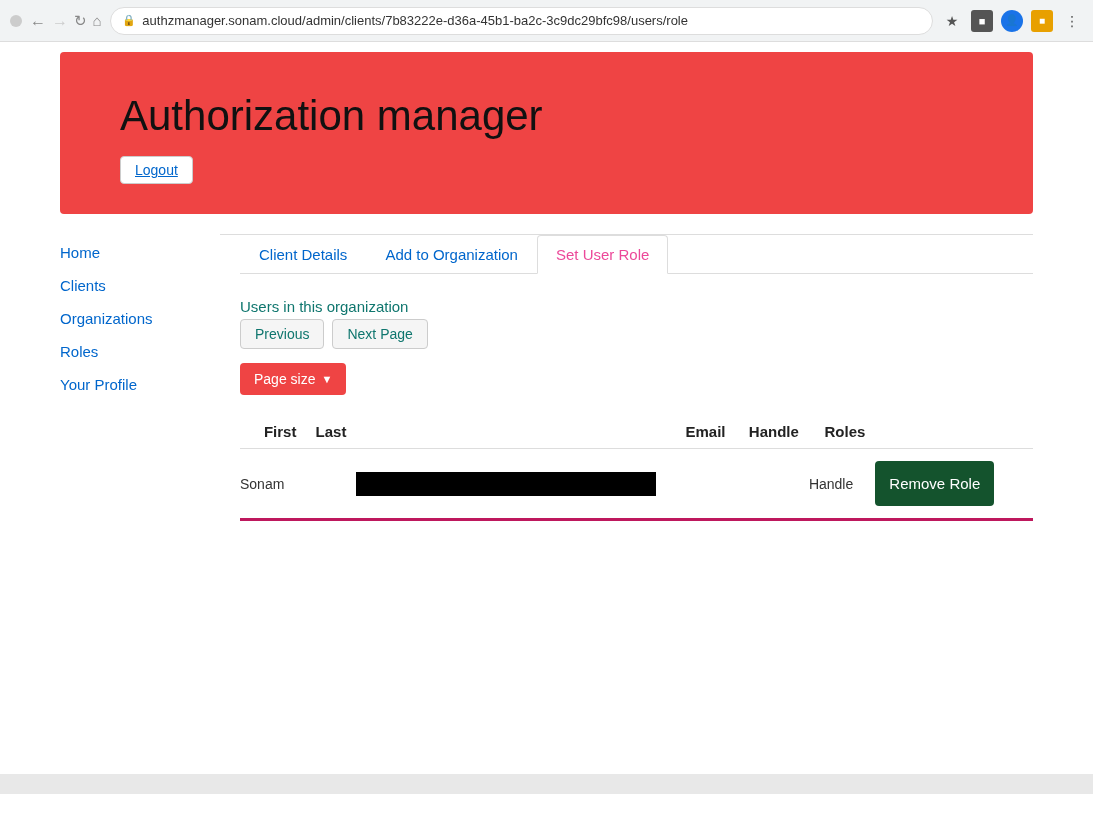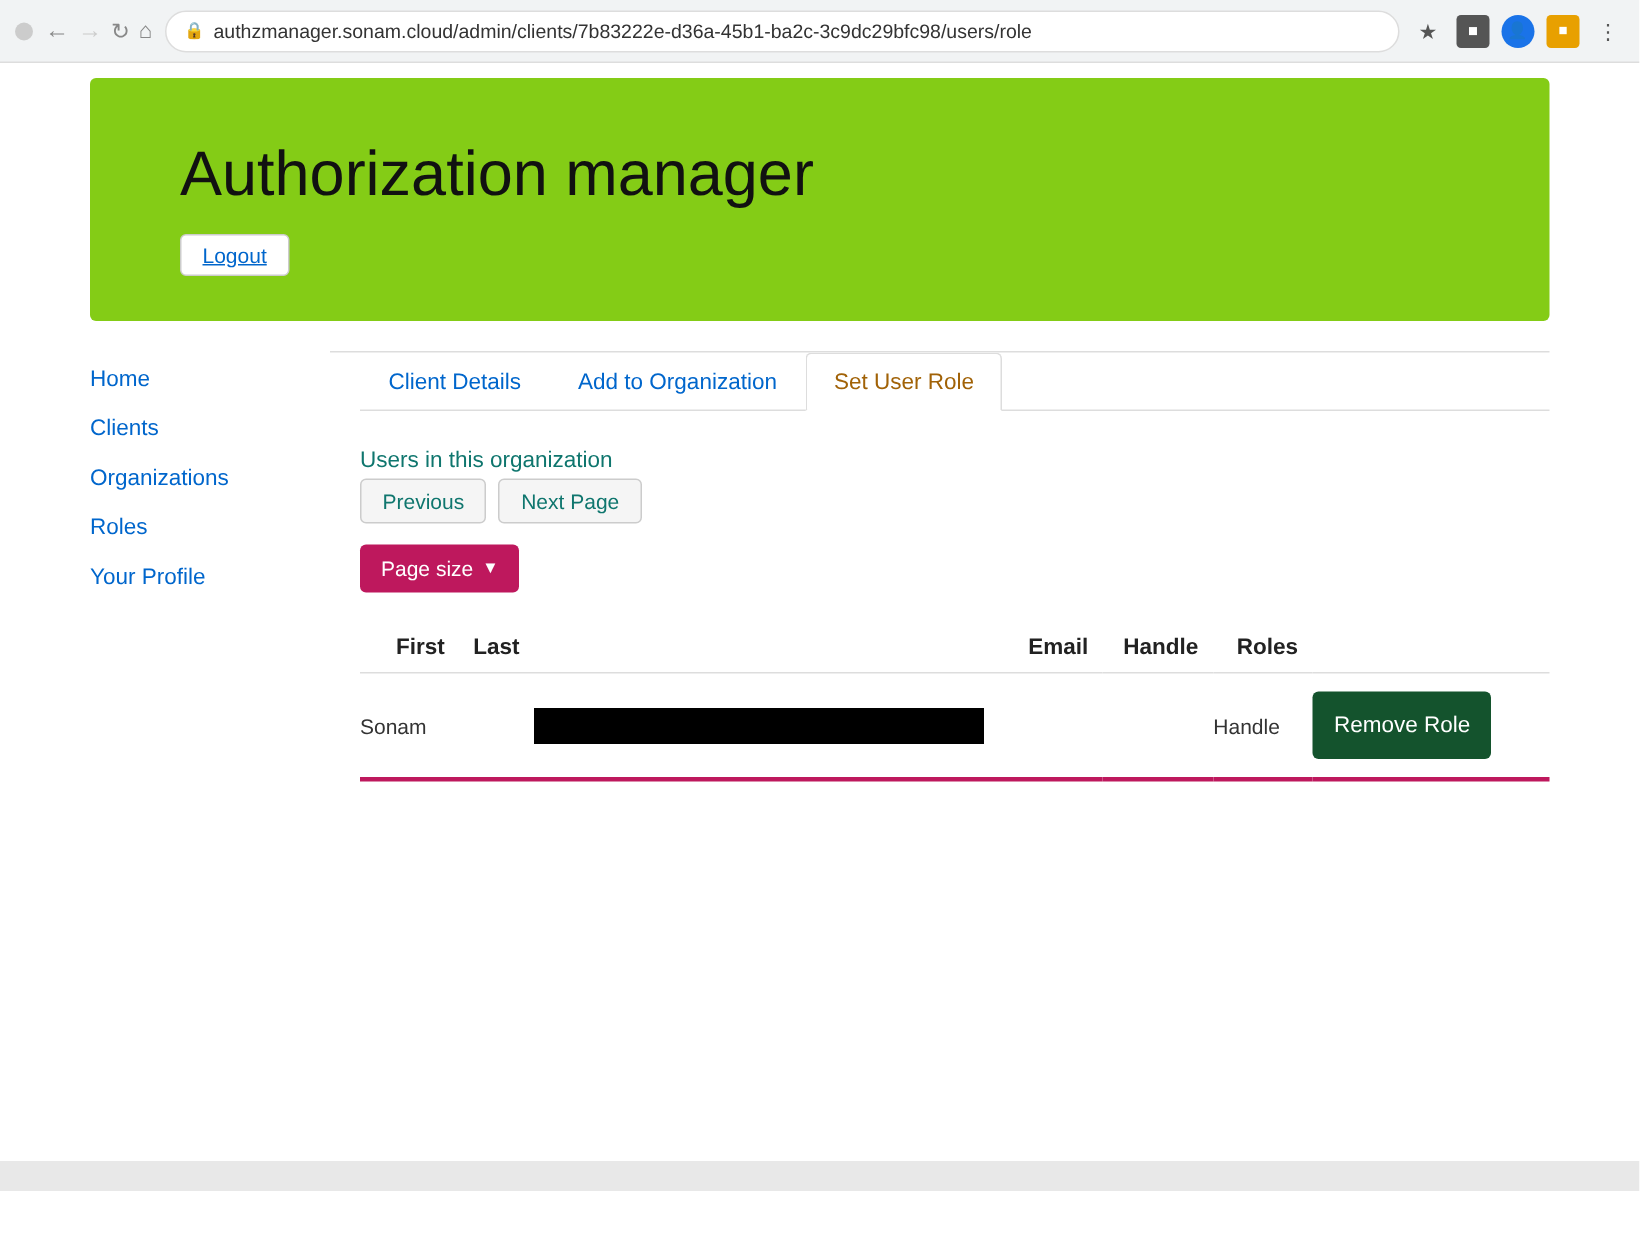--- a/index.html
+++ b/index.html
@@ -76,21 +76,21 @@
     }
 
     
     .page-wrapper {
       min-height: calc(829px - 42px);
       background: #fff;
     }
 
     
     .header-banner {
-      background: #84cc16;
+      background: #ef4444;
       padding: 40px 60px 30px 60px;
       margin: 0 60px;
       margin-top: 10px;
       border-radius: 4px;
     }
 
     .header-title {
       font-size: 42px;
       font-weight: 300;
       color: #111;
@@ -155,21 +155,21 @@
     .tab {
       padding: 10px 18px;
       font-size: 15px;
       cursor: pointer;
       color: #0066cc;
       border: 1px solid transparent;
       margin-bottom: -1px;
     }
 
     .tab.active {
-      color: #a16207;
+      color: #ec4899;
       border: 1px solid #ddd;
       border-bottom: 1px solid #fff;
       border-radius: 4px 4px 0 0;
       background: #fff;
     }
 
     
     .section-title {
       font-size: 17px;
       font-weight: normal;
@@ -199,21 +199,21 @@
       border: 1px solid #ccc;
       border-radius: 4px;
       padding: 6px 14px;
       font-size: 14px;
       cursor: pointer;
       color: #0f766e;
     }
 
     
     .page-size-btn {
-      background: #be185d;
+      background: #ef4444;
       border: none;
       border-radius: 4px;
       padding: 8px 14px;
       font-size: 14px;
       cursor: pointer;
       color: #fff;
       display: flex;
       align-items: center;
       gap: 6px;
       margin-bottom: 20px;

